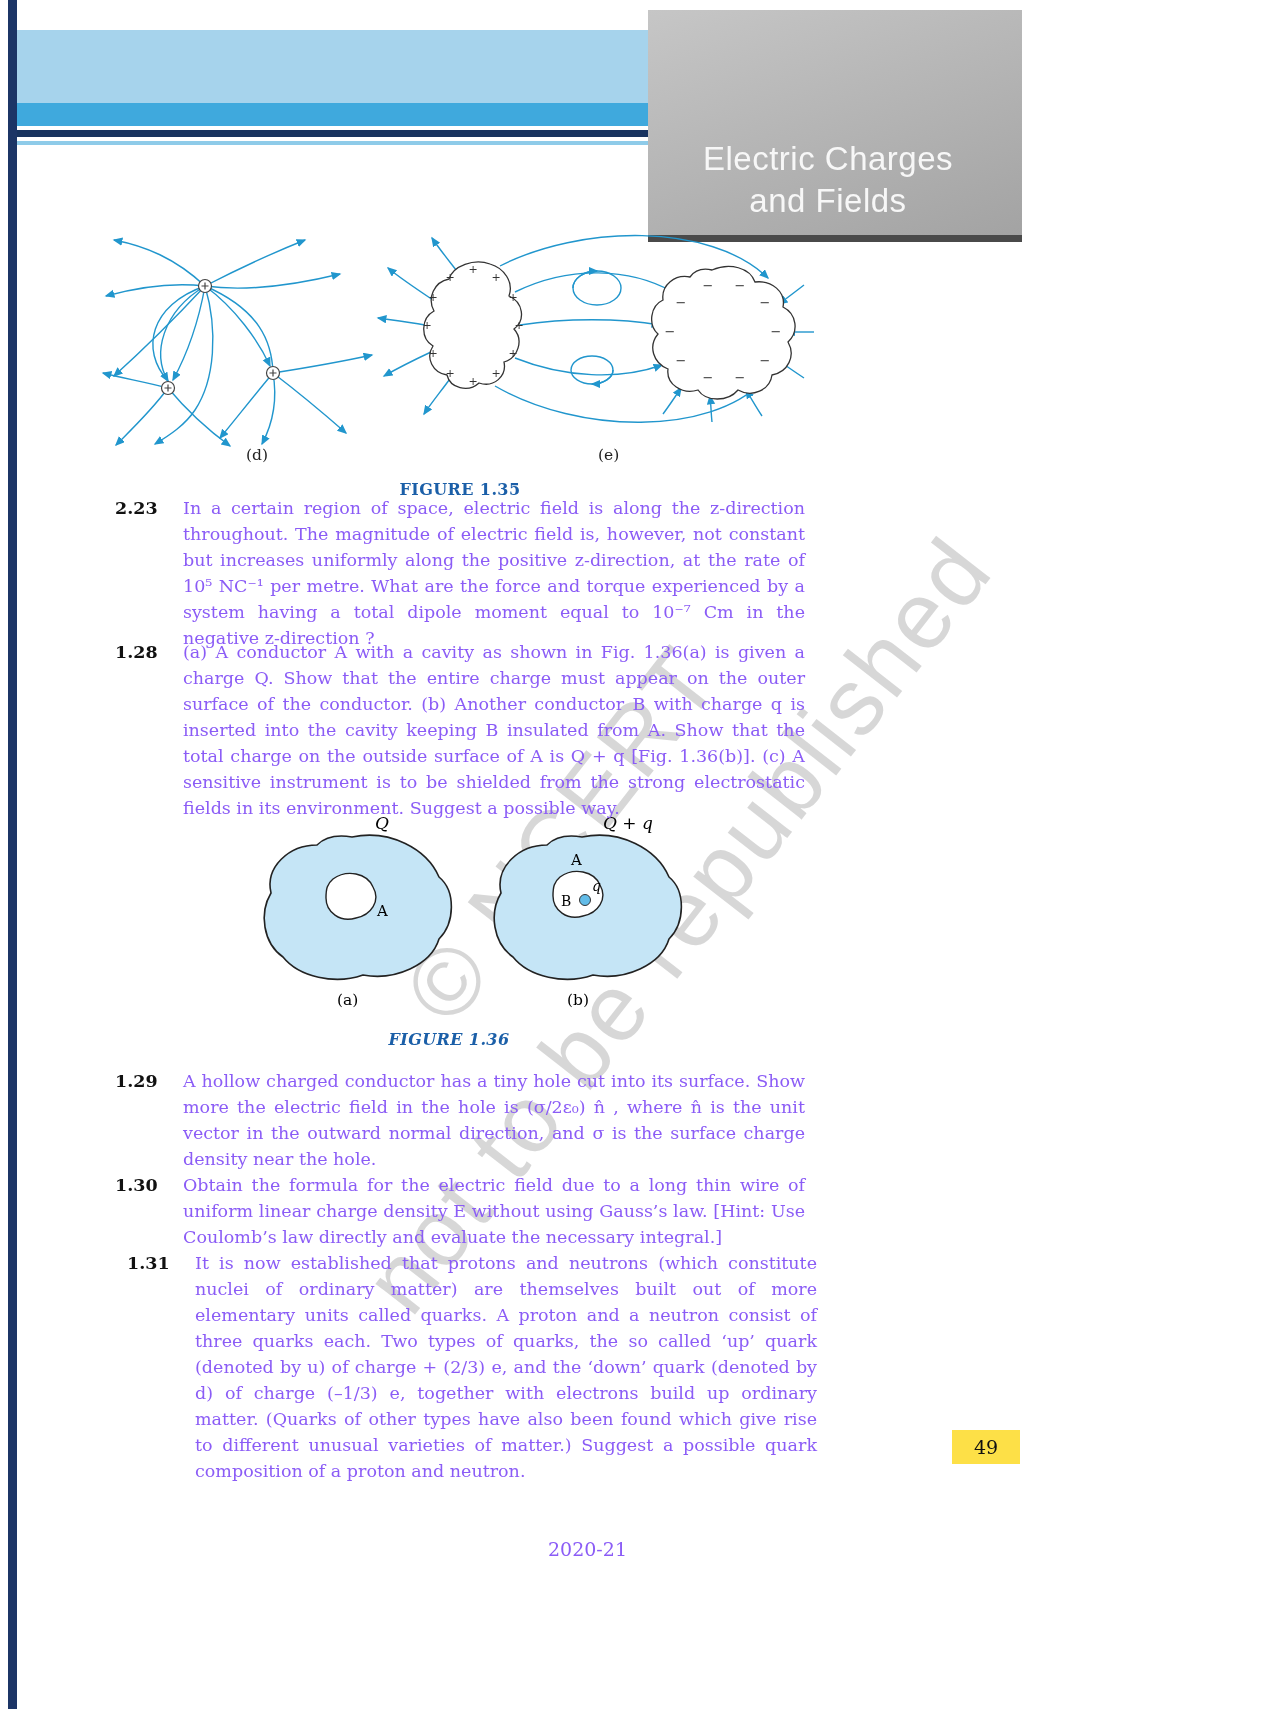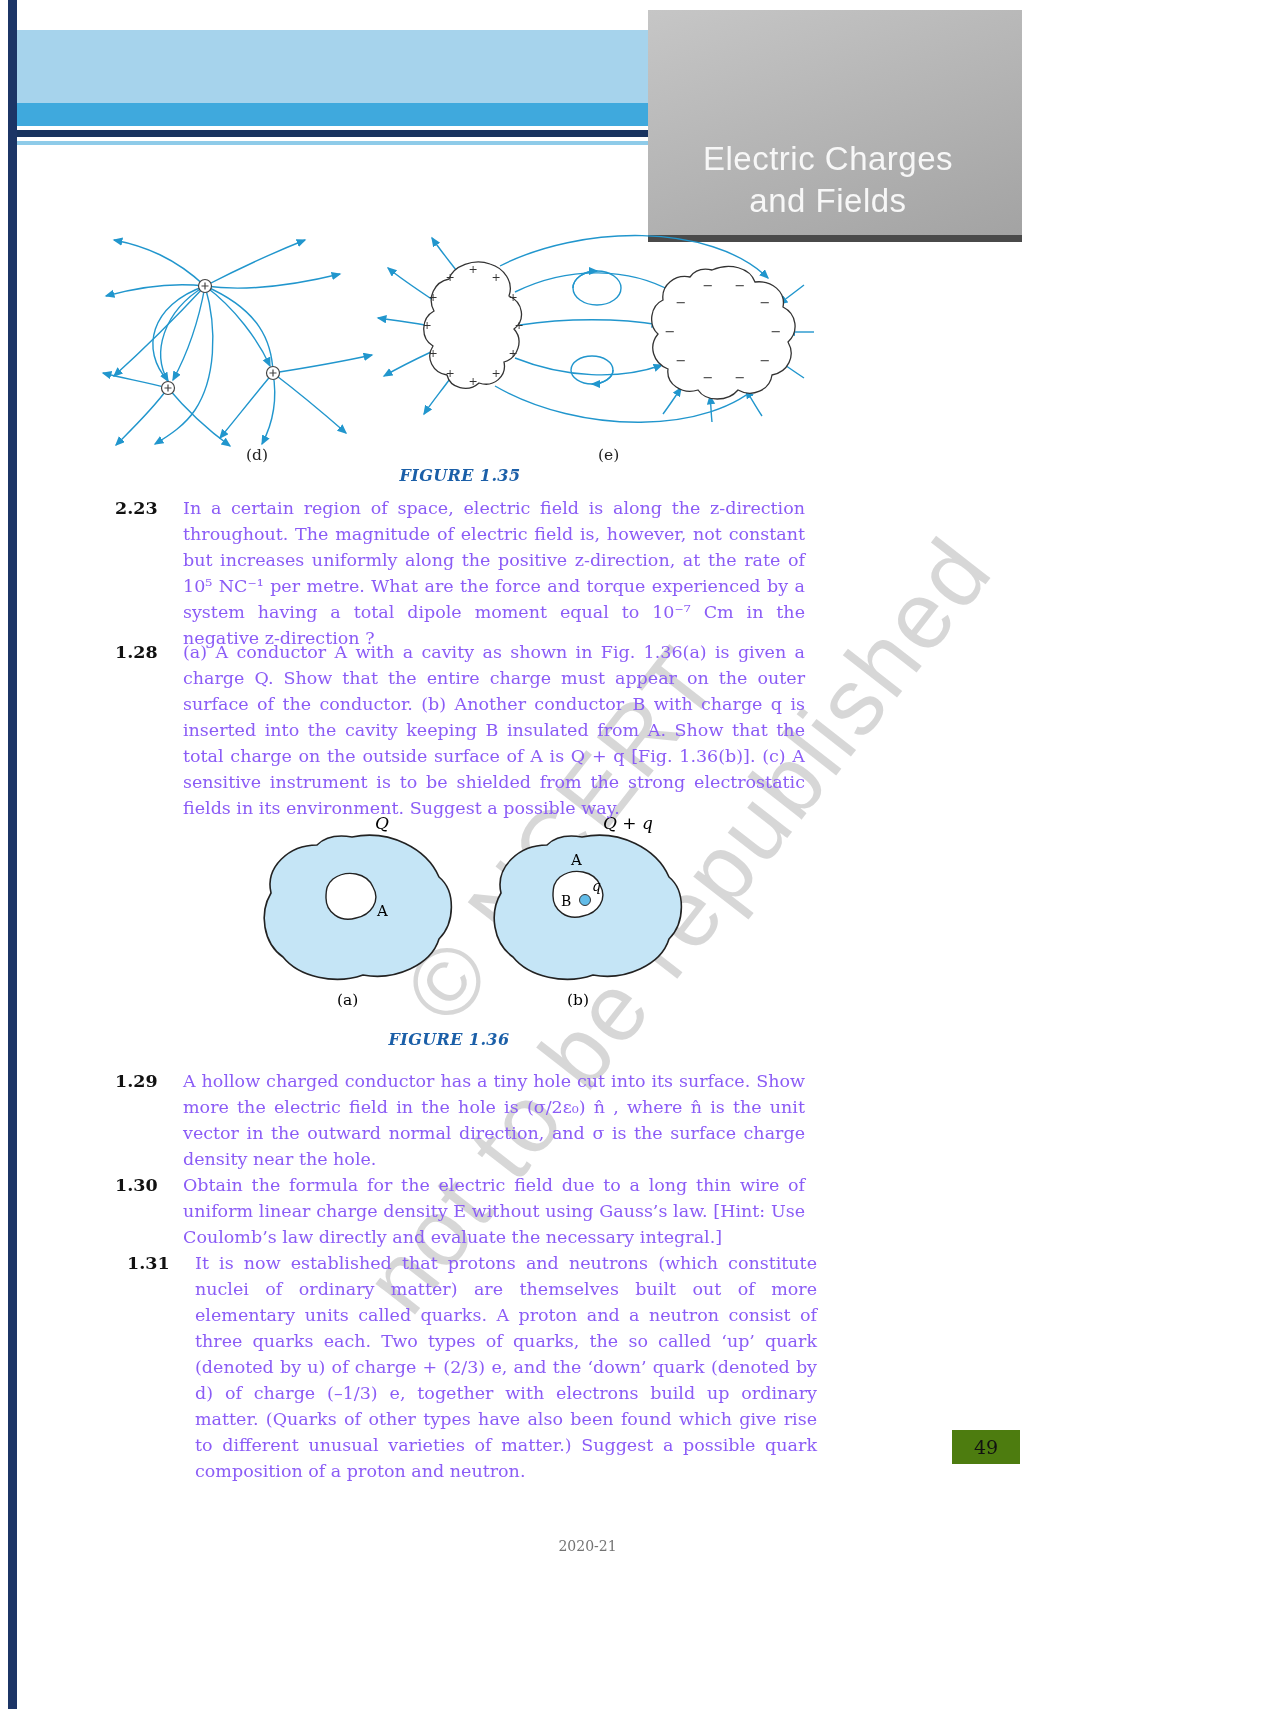--- a/index.html
+++ b/index.html
@@ -39,26 +39,26 @@
     position:absolute;left:100px;width:720px;text-align:center;
     color:#1b5fa8;font-weight:bold;font-size:16px;letter-spacing:.4px;
   }
   .fig136{position:absolute;left:255px;top:815px;width:435px;height:200px;}
   
   .prob{position:absolute;left:115px;display:flex;z-index:2;}
   .prob-num{width:68px;font-weight:bold;font-size:17.5px;line-height:26px;color:#111;}
   .prob-text{width:622px;font-size:17.5px;line-height:26px;text-align:justify;color:#8b5cf6;}
   
   .page-num-box{
-    position:absolute;left:952px;top:1430px;width:68px;height:34px;background:#4d7c0f;
+    position:absolute;left:952px;top:1430px;width:68px;height:34px;background:#fde047;
     text-align:center;line-height:34px;font-size:19px;color:#111;z-index:2;
   }
   .footer{
     position:absolute;left:0;top:1538px;width:1175px;text-align:center;
-    font-size:14px;color:#737373;z-index:2;
+    font-size:19px;color:#8b5cf6;z-index:2;
   }
   svg text{font-family:"DejaVu Serif", serif;}
 </style>
 </head>
 <body>
 
 <div class="watermark">
   <div>© NCERT</div>
   <div>not to be republished</div>
 </div>
@@ -173,21 +173,21 @@
       <text x="581" y="77">−</text>
         <text x="608" y="60">−</text>
         <text x="640" y="60">−</text>
       <text x="665" y="77">−</text>
     </g>
   </g>
 </svg>
 
 <span class="fig-sublabel" style="left:246px;top:446px;">(d)</span>
 <span class="fig-sublabel" style="left:598px;top:446px;">(e)</span>
-<div class="fig-caption" style="top:466px;font-style:italic;">FIGURE 1.35</div>
+<div class="fig-caption" style="top:480px;">FIGURE 1.35</div>
 
 <div class="prob" style="top:495px;">
   <div class="prob-num">2.23</div>
   <div class="prob-text">In a certain region of space, electric field is along the z-direction throughout. The magnitude of electric field is, however, not constant but increases uniformly along the positive z-direction, at the rate of 10⁵ NC⁻¹ per metre. What are the force and torque experienced by a system having a total dipole moment equal to 10⁻⁷ Cm in the negative z-direction ?</div>
 </div>
 <div class="prob" style="top:639px;">
   <div class="prob-num">1.28</div>
   <div class="prob-text">(a) A conductor A with a cavity as shown in Fig. 1.36(a) is given a charge Q. Show that the entire charge must appear on the outer surface of the conductor. (b) Another conductor B with charge q is inserted into the cavity keeping B insulated from A. Show that the total charge on the outside surface of A is Q + q [Fig. 1.36(b)]. (c) A sensitive instrument is to be shielded from the strong electrostatic fields in its environment. Suggest a possible way.</div>
 </div>
 

